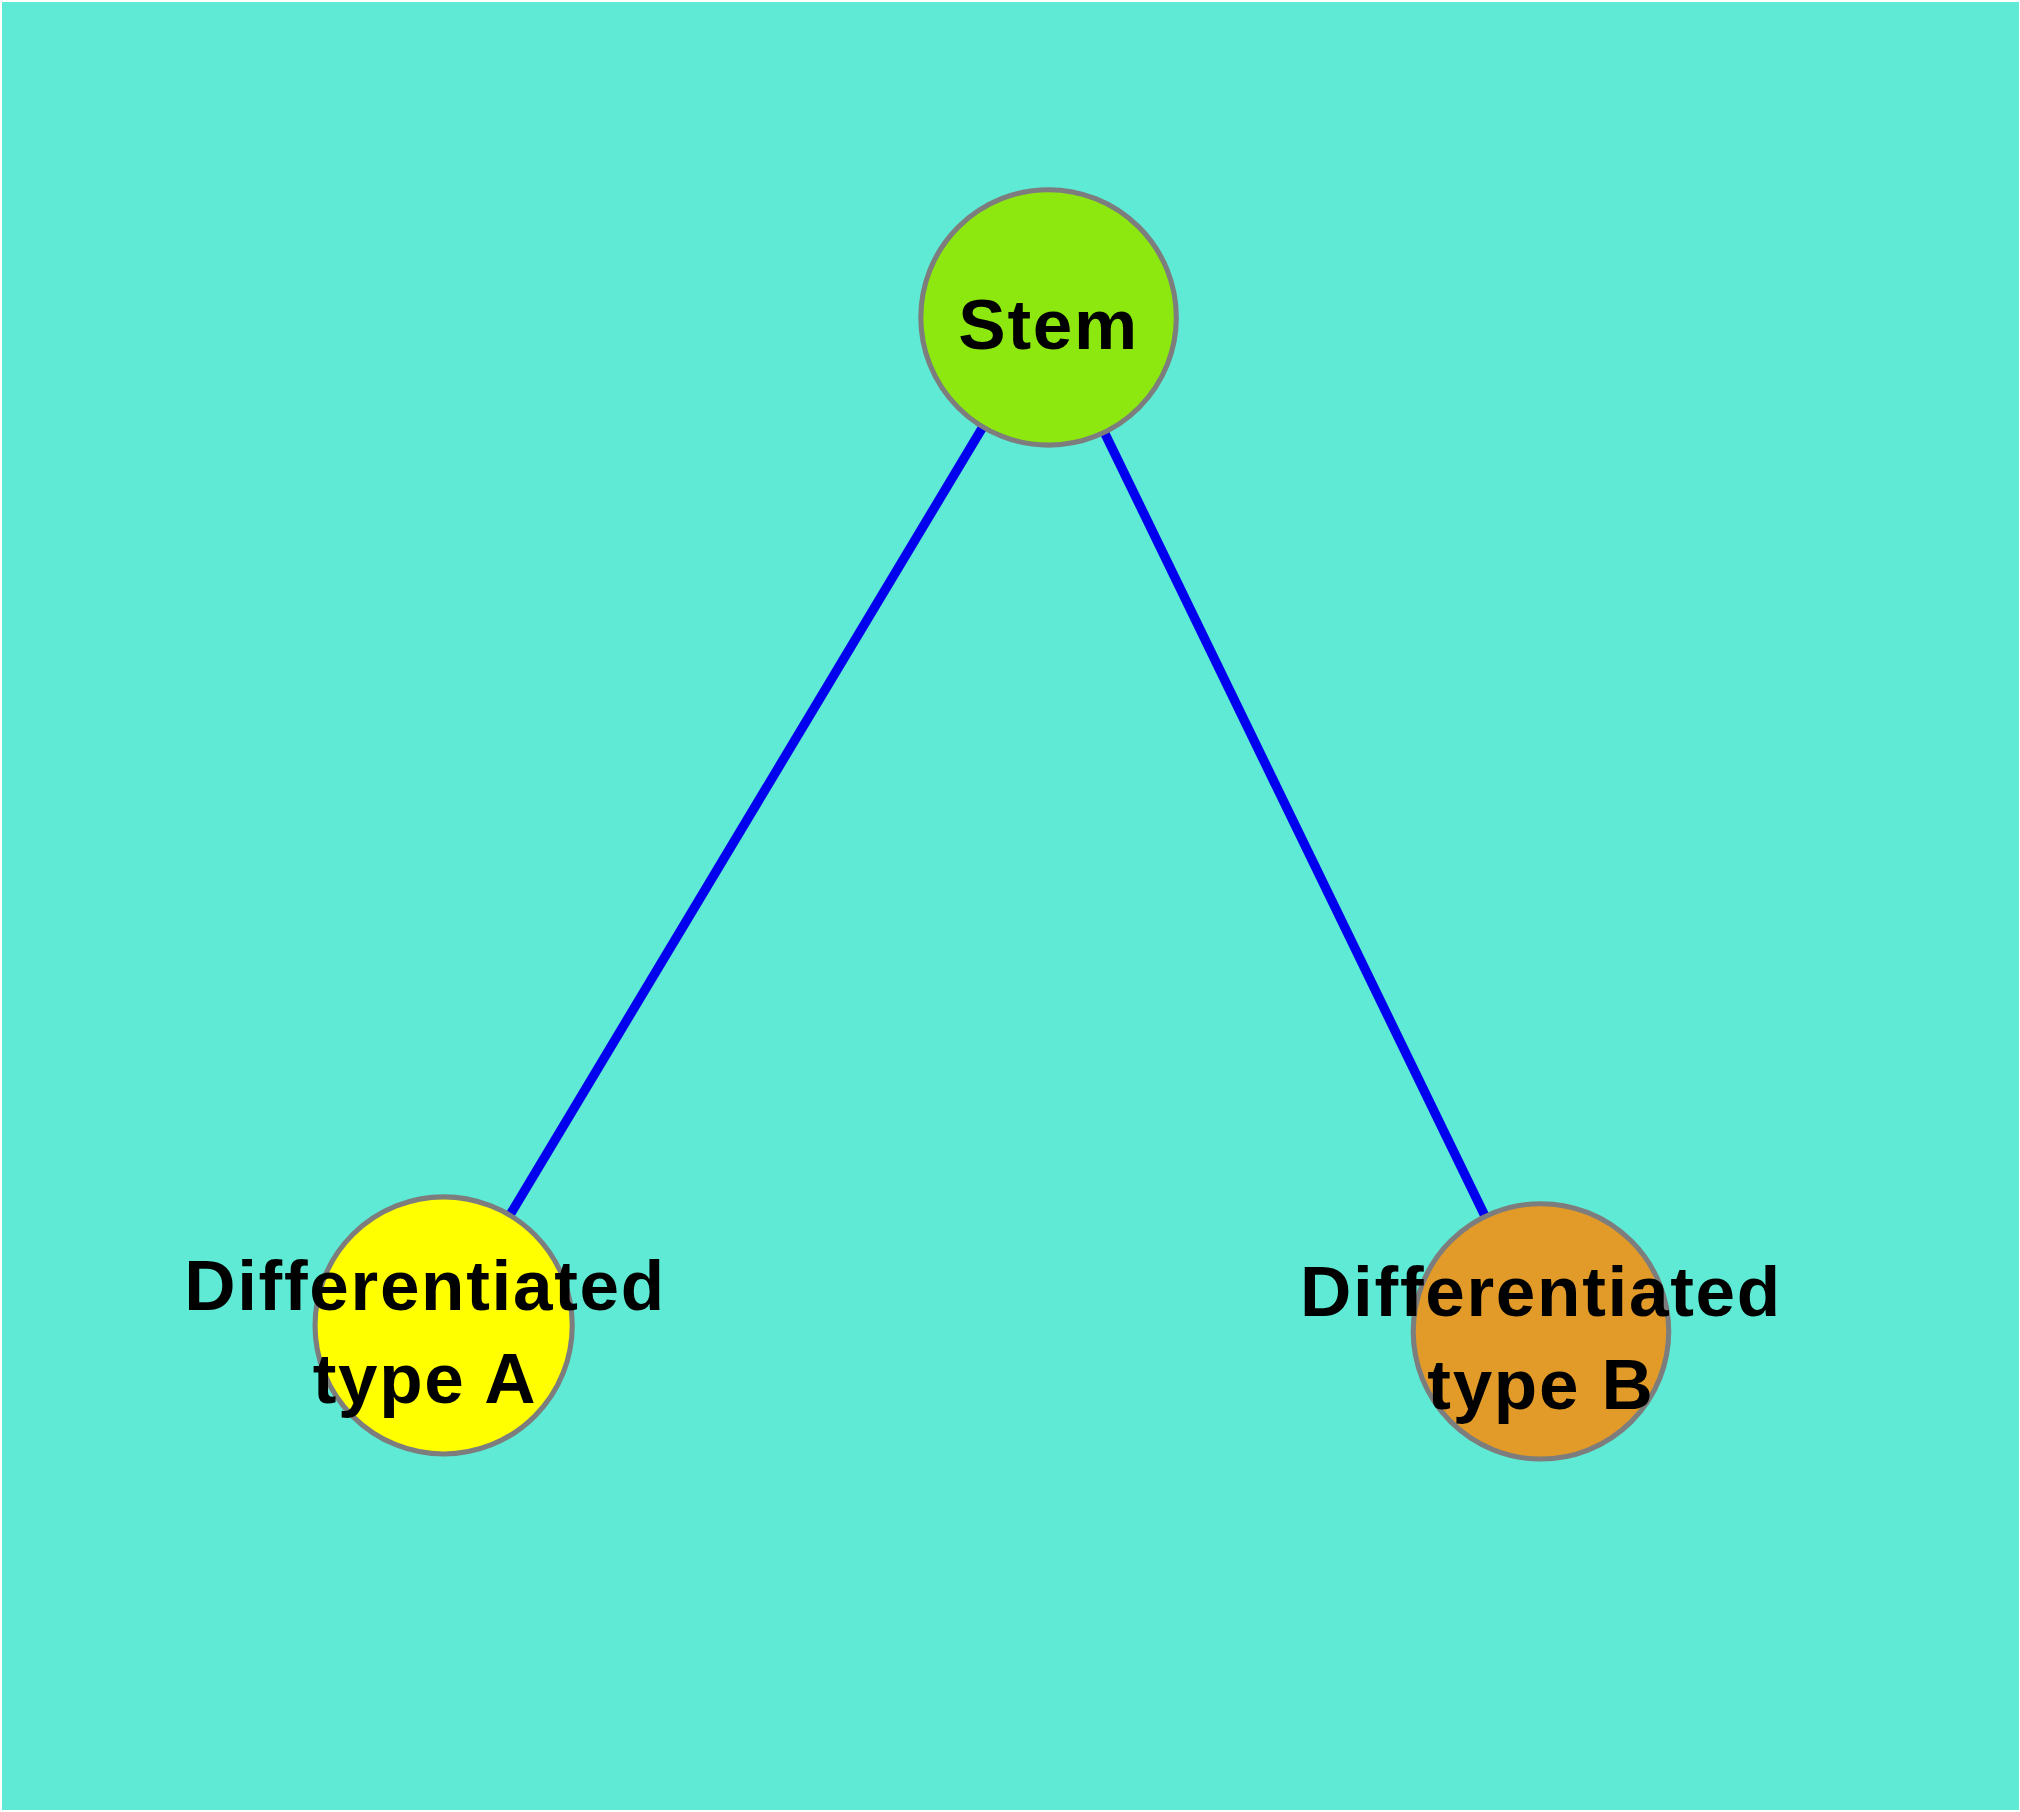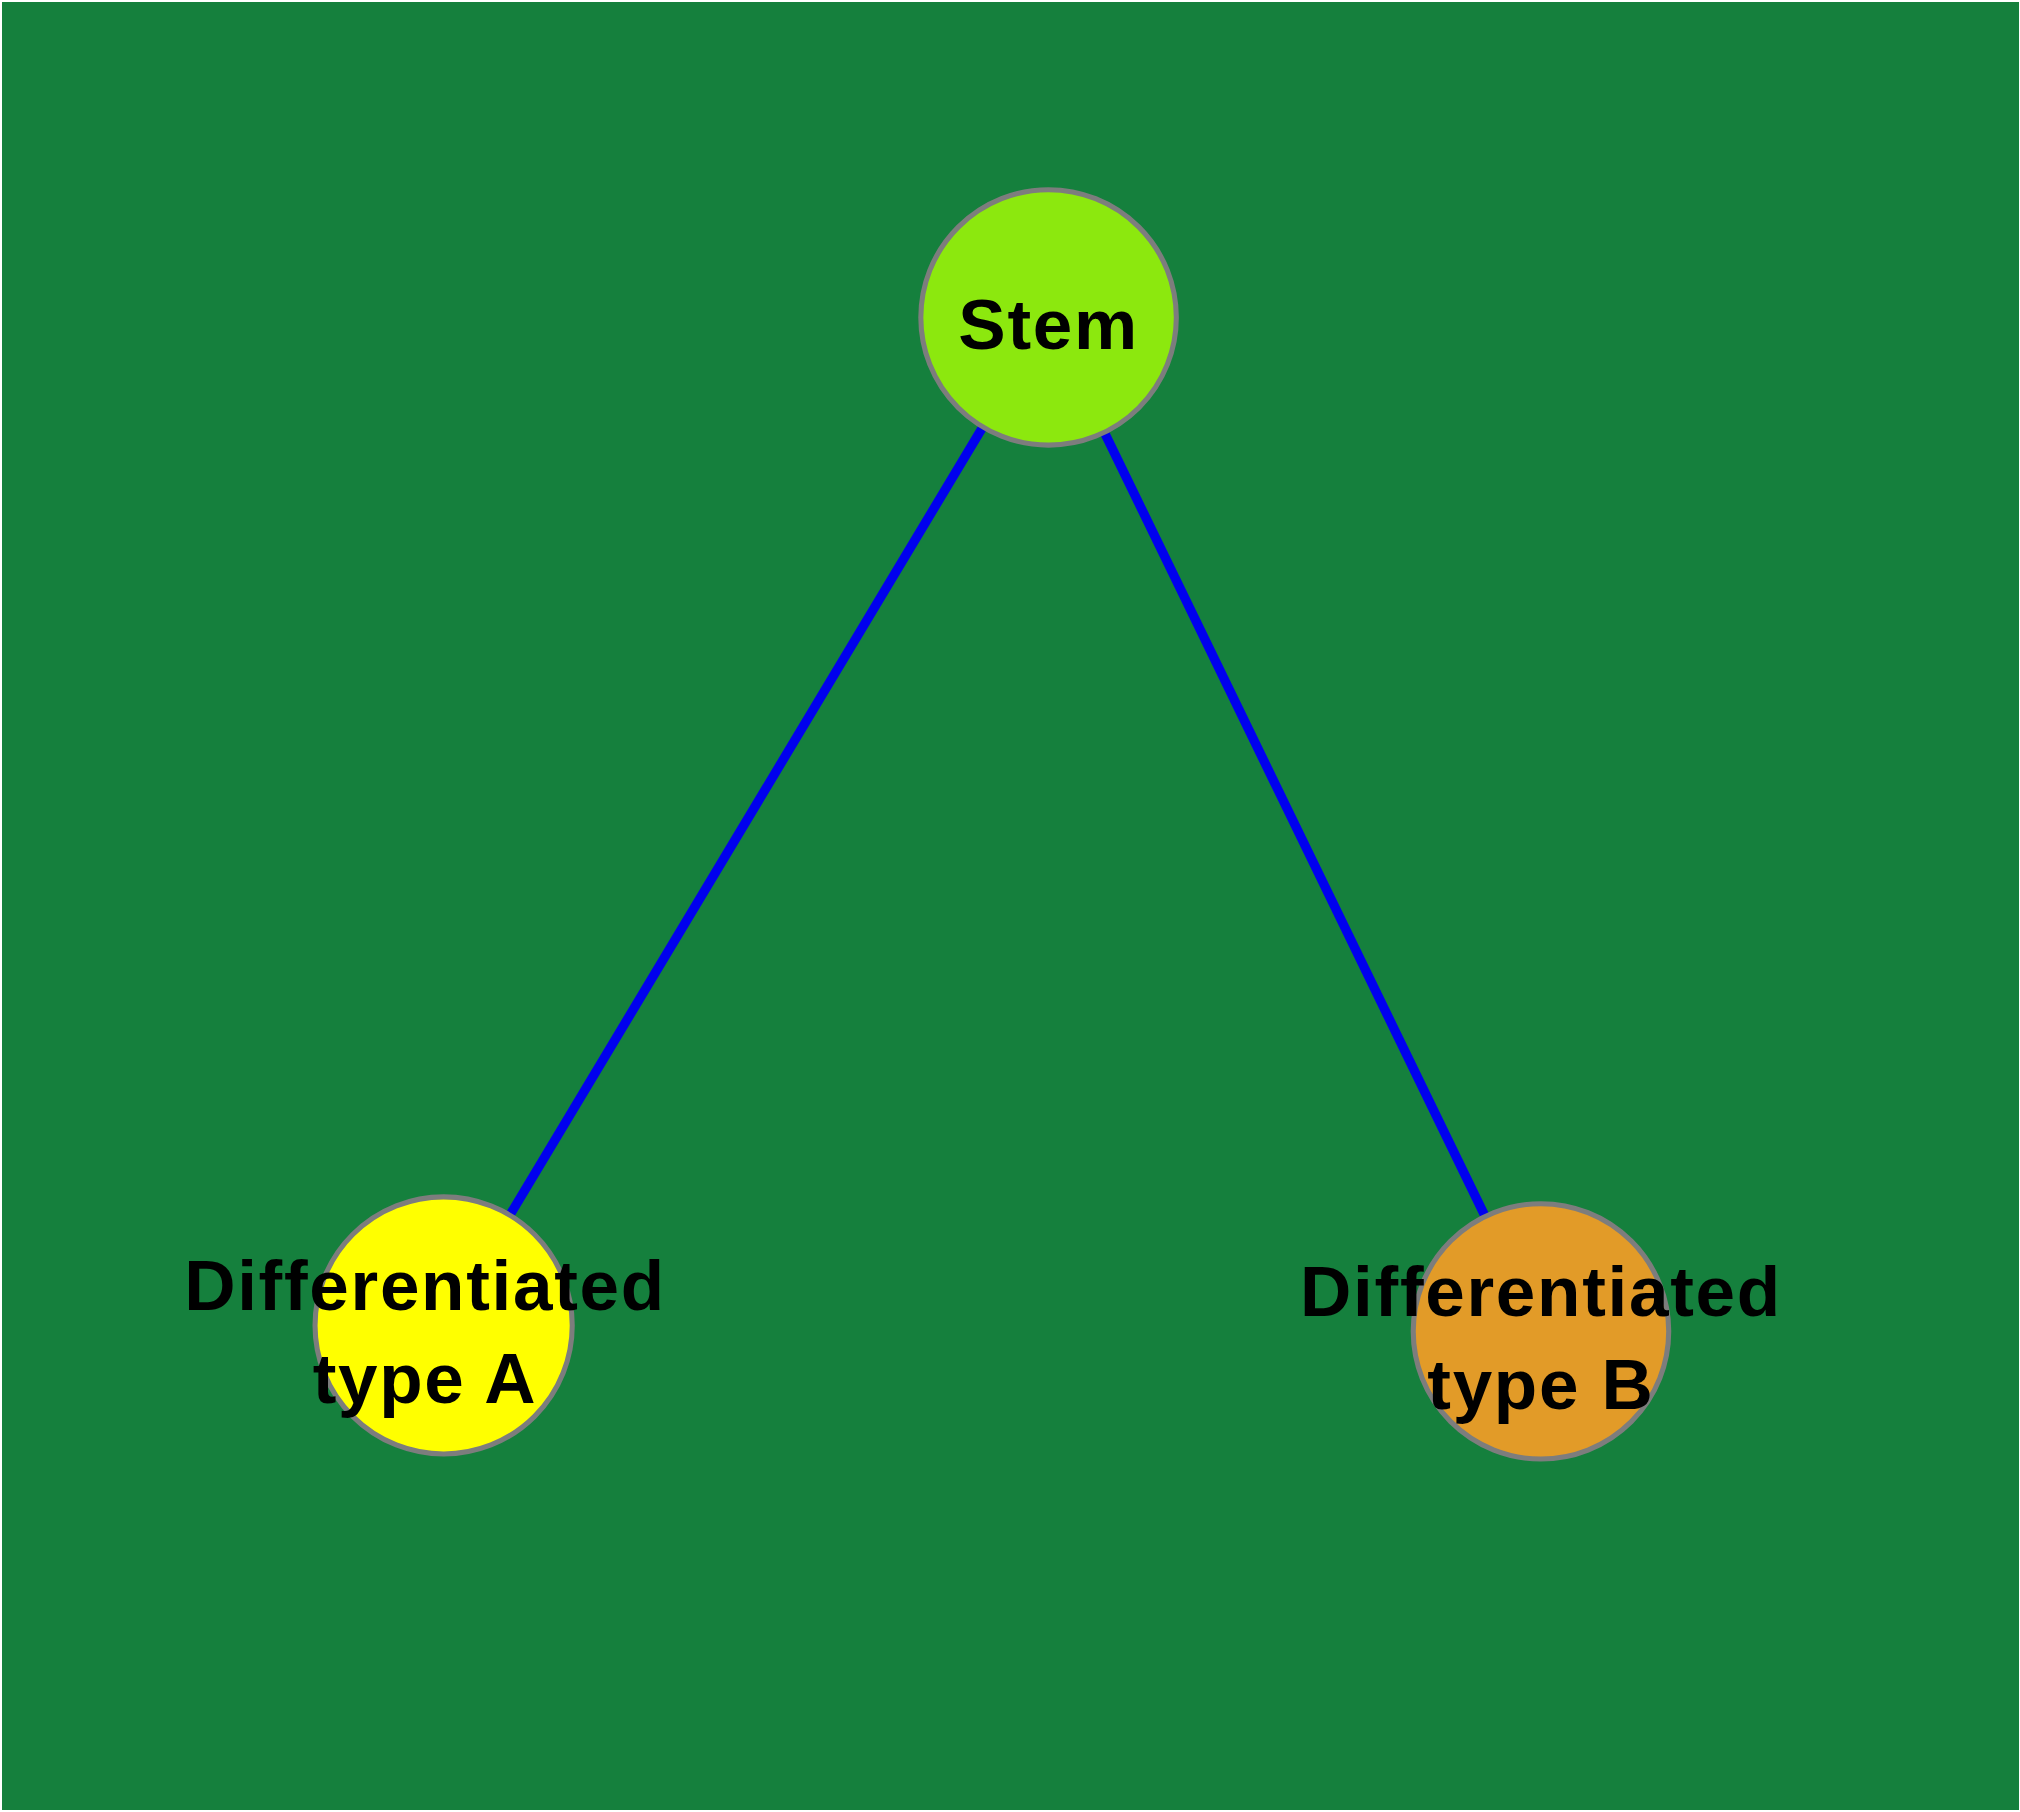--- a/index.html
+++ b/index.html
@@ -22,21 +22,21 @@
   }
   #stage svg text {
     font-family: "Liberation Sans", "DejaVu Sans", sans-serif;
     font-weight: bold;
     letter-spacing: 2px;
   }
 </style>
 </head>
 <body>
 
-<div id="stage" style="background: #15803d; border-color: rgb(255, 255, 255);">
+<div id="stage" style="background: #5eead4; border-color: rgb(255, 255, 255);">
   <svg xmlns="http://www.w3.org/2000/svg" preserveAspectRatio="none" viewBox="0 0 2384 2138">
       <line x1="1237" y1="373" x2="522" y2="1565" stroke="#0000ee" stroke-width="11"></line>
       <line x1="1237" y1="373" x2="1819" y2="1572" stroke="#0000ee" stroke-width="11"></line>
       <circle cx="1237" cy="373" r="151" fill="#8ce80e" stroke="#7d7d7d" stroke-width="6"></circle>
       <text x="1237" y="410" text-anchor="middle" fill="#000000" font-size="84">Stem</text>
       <circle cx="522" cy="1565" r="152" fill="#ffff00" stroke="#7d7d7d" stroke-width="6"></circle>
       <text x="500" y="1547" text-anchor="middle" fill="#000000" font-size="84">Differentiated</text>
       <text x="500" y="1657" text-anchor="middle" fill="#000000" font-size="84">type A</text>
       <circle cx="1819" cy="1572" r="151" fill="#e29b28" stroke="#7d7d7d" stroke-width="6"></circle>
       <text x="1819" y="1554" text-anchor="middle" fill="#000000" font-size="84">Differentiated</text>

